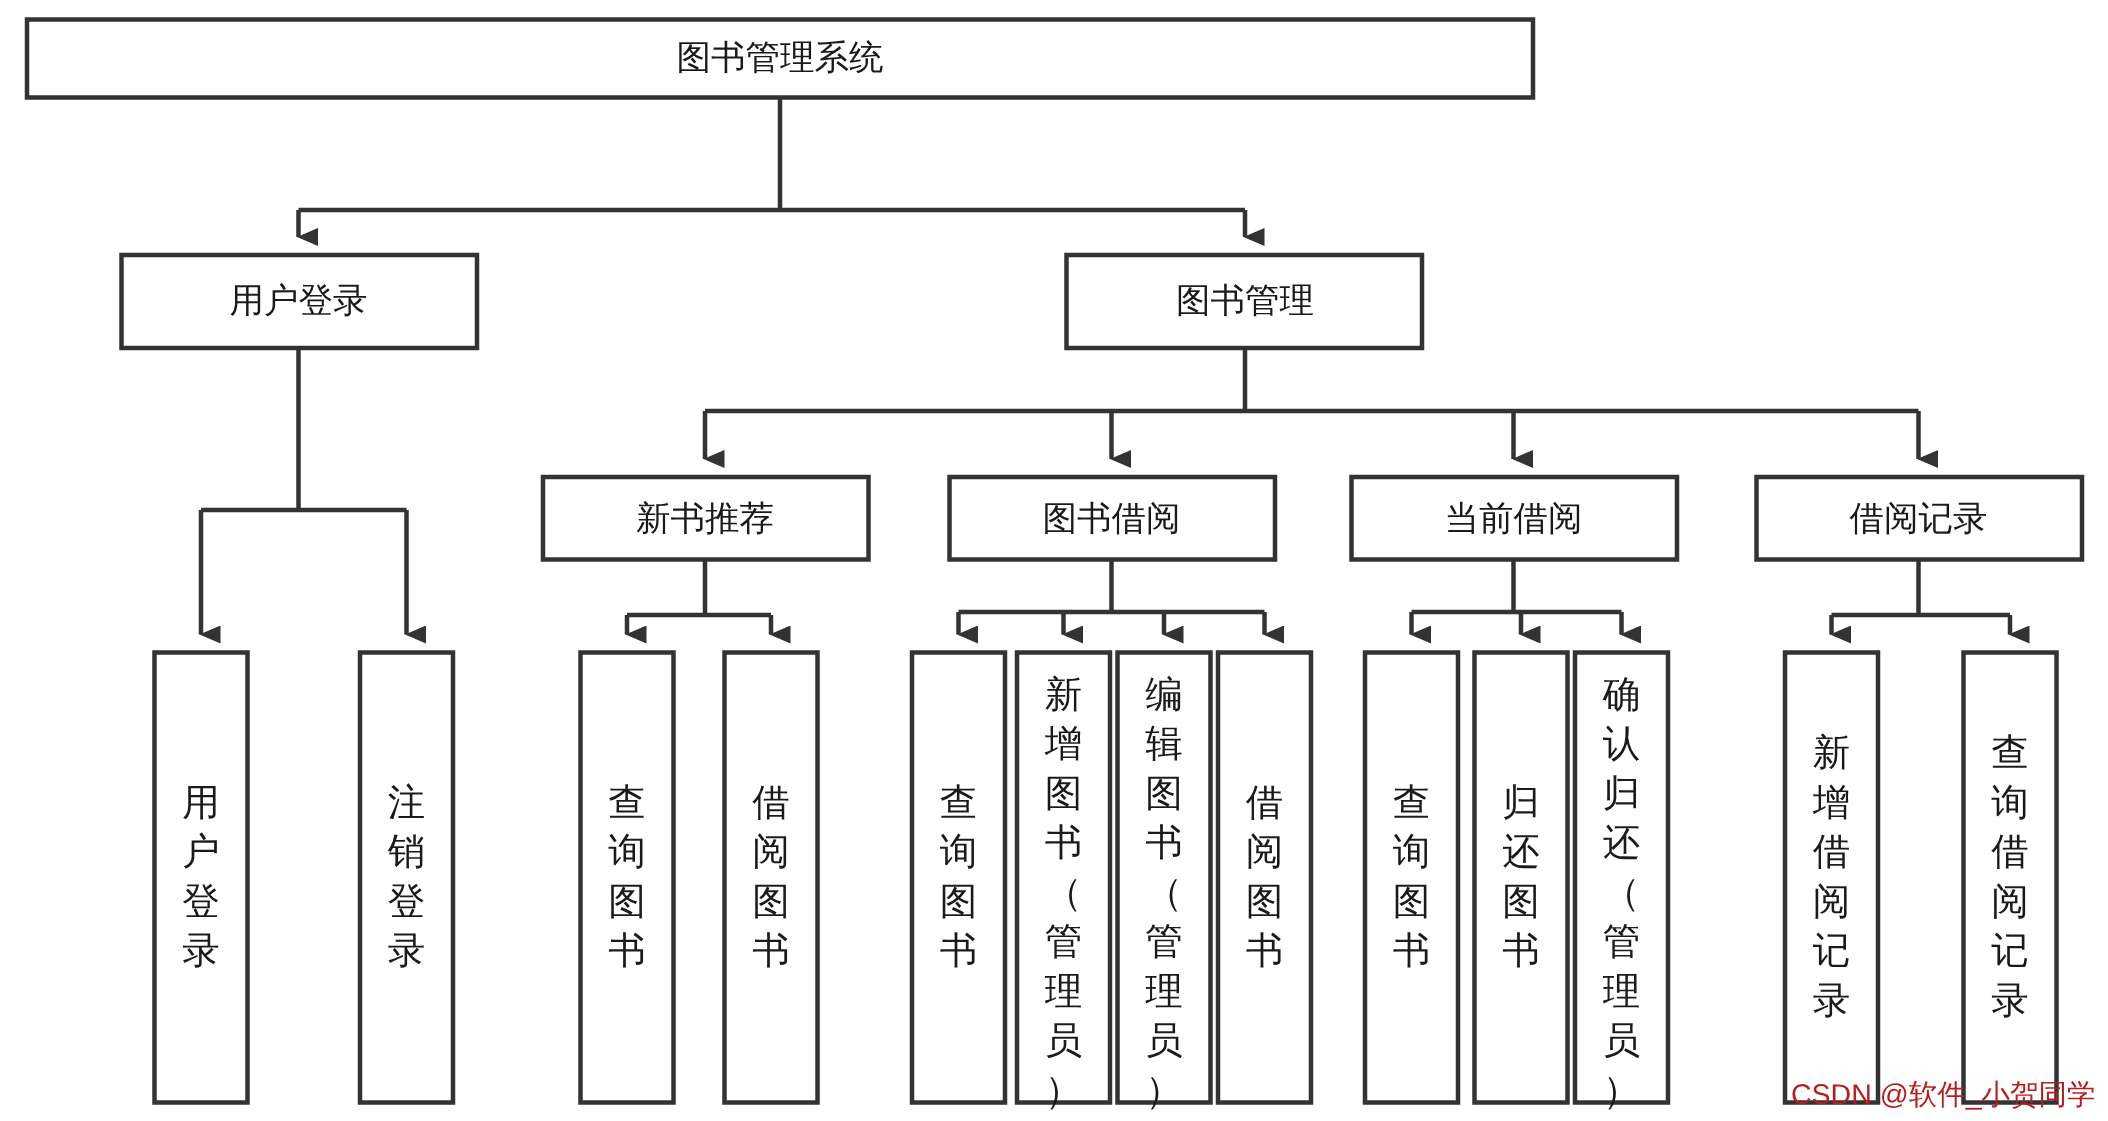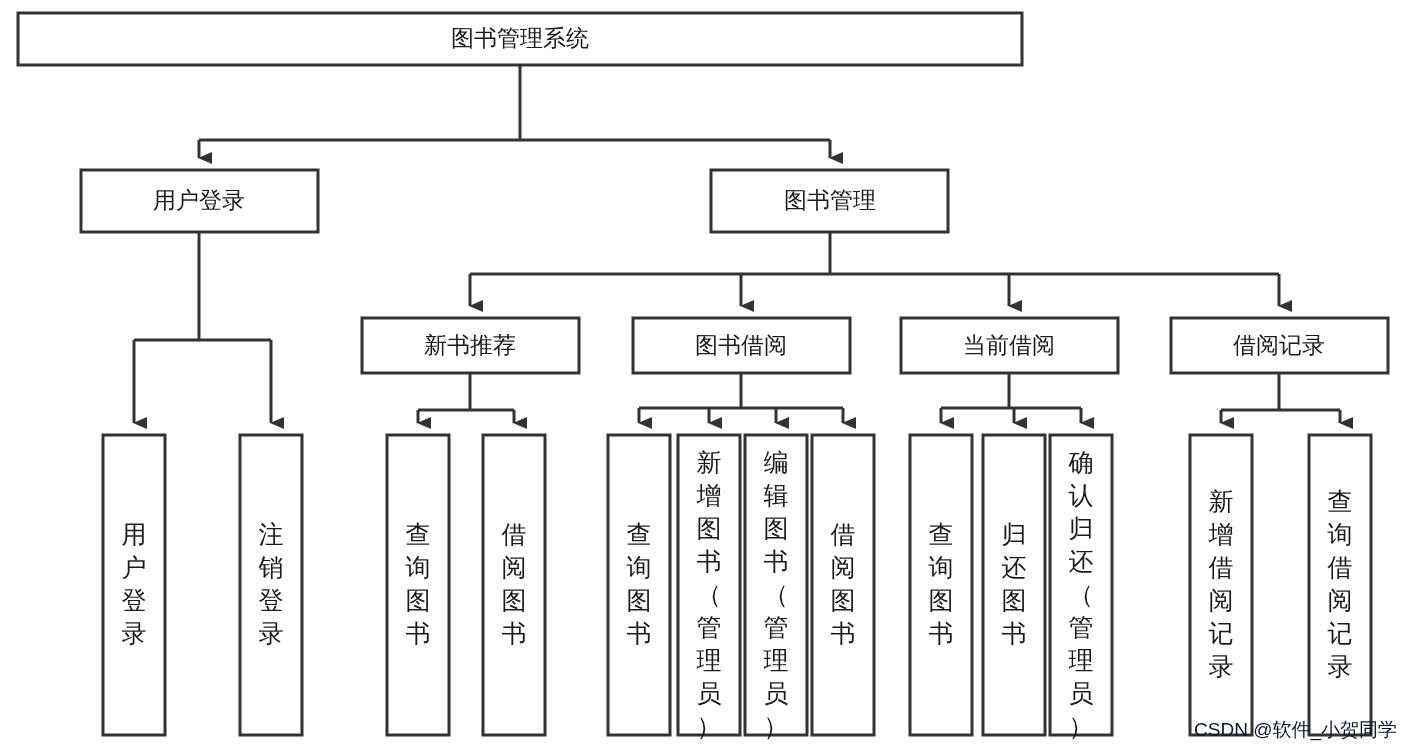--- a/index.html
+++ b/index.html
@@ -45,21 +45,21 @@
   .arrow-head {
     fill: #333333;
     stroke: none;
   }
   .watermark {
     position: absolute;
     right: 8px;
     bottom: 4px;
     font-family: "Liberation Sans", "DejaVu Sans", sans-serif;
     font-size: 19px;
-    color: #0f172a;
+    color: #b91c1c;
     white-space: nowrap;
     pointer-events: none;
   }
 </style>
 </head>
 <body>
 
 <svg id="diagram" viewBox="0 0 1405 747" xmlns="http://www.w3.org/2000/svg">
 
   <defs>

